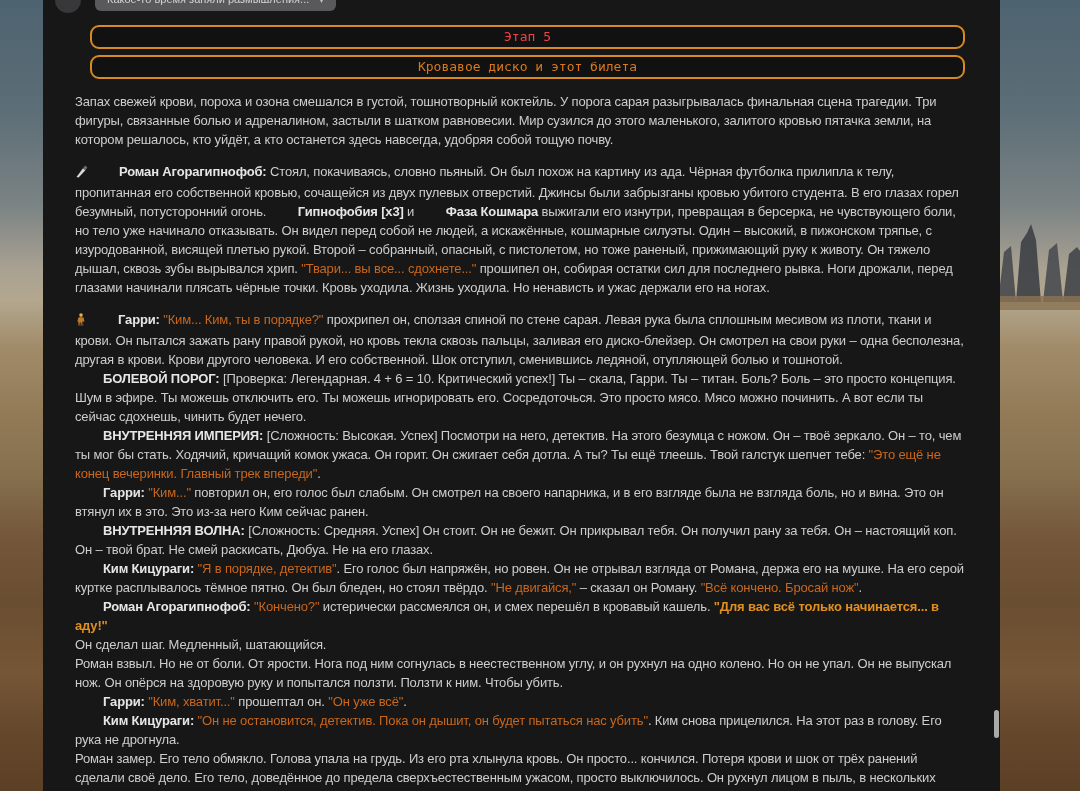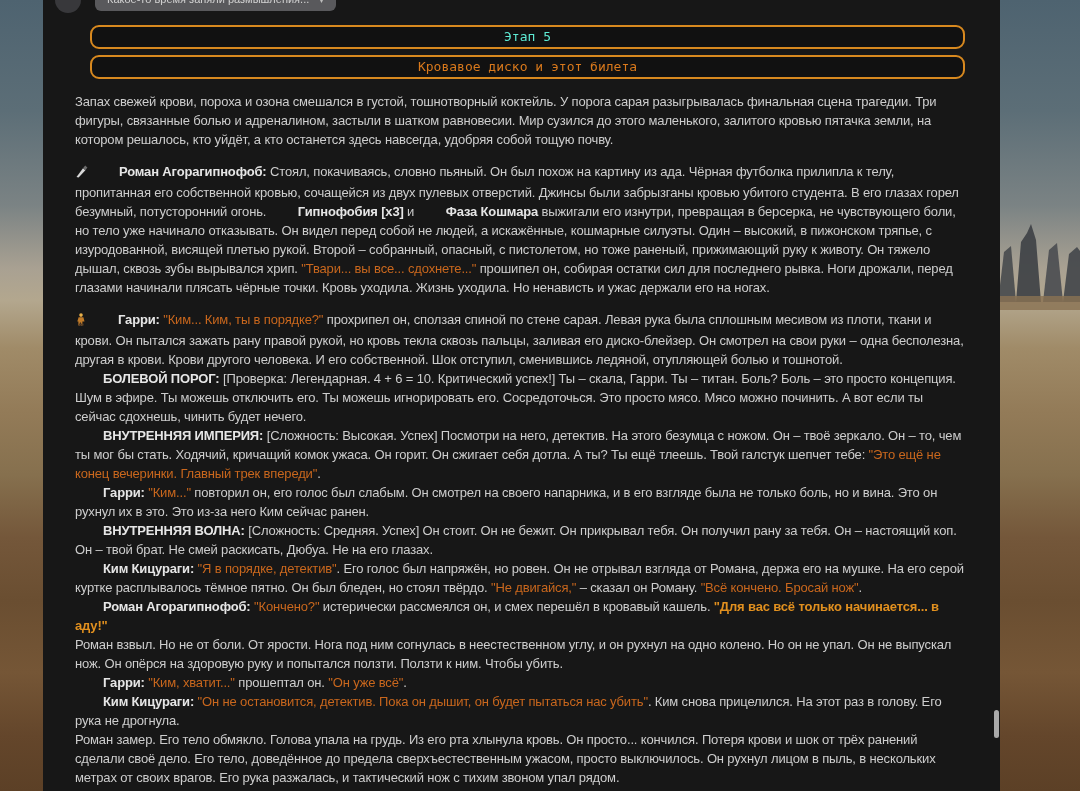--- a/index.html
+++ b/index.html
@@ -33,21 +33,21 @@
   .chip .caret{margin-left:10px;color:#bdbdbd;font-size:9px;}
   .content{padding:25px 35px 0 32px;}
   .hdr-btn{
     display:block;width:calc(100% - 15px);margin:0 0 6px 15px;
     box-sizing:border-box;background:#111;
     border:2px solid var(--accent,#d8891f);border-radius:9px;
     text-align:center;padding:2px 0 3px 0;
     font-family:"DejaVu Sans Mono","Liberation Mono",monospace;
     font-size:13px;line-height:15px;cursor:pointer;
   }
-  .hdr-btn.stage{color:#5eead4;}
+  .hdr-btn.stage{color:#ef4444;}
   .hdr-btn.title{color:#d9791c;}
   
   .story{margin-top:12px;font-size:13px;line-height:19px;color:var(--body-text,#cdcdcd);letter-spacing:-0.15px;}
   .story p{margin:0;}
   .story p.gap{margin-top:13px;}
   .story .n{color:var(--body-text,#cdcdcd);}
   .story .b{font-weight:bold;color:var(--bold-text,#e6e6e6);padding-left:28px;}
   .story .o{color:var(--quote,#c9671d);}
   .story .ob{color:var(--quote-bright,#e1901f);font-weight:bold;}
   .pic{display:inline-block;vertical-align:-2px;margin-right:3px;}
@@ -85,24 +85,25 @@
               <path d="M1.5 12 L8 3.2 L10.4 5.2 L3.6 12.6 Z" fill="#d9d9d9"></path>
               <path d="M8 3.2 L10.2 0.6 L12.4 2.6 L10.4 5.2 Z" fill="#6d6d6d"></path>
             </svg></span><span class="b">Роман Агорагипнофоб: </span><span class="n">Стоял, покачиваясь, словно пьяный. Он был похож на картину из ада. Чёрная футболка прилипла к телу, пропитанная его собственной кровью, сочащейся из двух пулевых отверстий. Джинсы были забрызганы кровью убитого студента. В его глазах горел безумный, потусторонний огонь. </span><span class="b">Гипнофобия [x3]</span><span class="n"> и </span><span class="b">Фаза Кошмара</span><span class="n"> выжигали его изнутри, превращая в берсерка, не чувствующего боли, но тело уже начинало отказывать. Он видел перед собой не людей, а искажённые, кошмарные силуэты. Один – высокий, в пижонском тряпье, с изуродованной, висящей плетью рукой. Второй – собранный, опасный, с пистолетом, но тоже раненый, прижимающий руку к животу. Он тяжело дышал, сквозь зубы вырывался хрип. </span><span class="o">"Твари... вы все... сдохнете..."</span><span class="n"> прошипел он, собирая остатки сил для последнего рывка. Ноги дрожали, перед глазами начинали плясать чёрные точки. Кровь уходила. Жизнь уходила. Но ненависть и ужас держали его на ногах.</span></p>
         <p class="gap"><span class="pic"><svg width="12" height="13" viewBox="0 0 12 13">
               <circle cx="6" cy="2.1" r="1.8" fill="#e8b04a"></circle>
               <path d="M3.6 4.3 h4.8 l1.1 4.2 h-2.1 v4 h-1.5 v-3 h-1 v3 H3.4 v-4 H2.3 z" fill="#c07a28"></path>
               <rect x="3.9" y="10.6" width="4.6" height="1.9" fill="#5a4026"></rect>
             </svg></span><span class="b">Гарри: </span><span class="o">"Ким... Ким, ты в порядке?"</span><span class="n"> прохрипел он, сползая спиной по стене сарая. Левая рука была сплошным месивом из плоти, ткани и крови. Он пытался зажать рану правой рукой, но кровь текла сквозь пальцы, заливая его диско-блейзер. Он смотрел на свои руки – одна бесполезна, другая в крови. Крови другого человека. И его собственной. Шок отступил, сменившись ледяной, отупляющей болью и тошнотой.</span></p>
         <p><span class="b">БОЛЕВОЙ ПОРОГ: </span><span class="n">[Проверка: Легендарная. 4 + 6 = 10. Критический успех!] Ты – скала, Гарри. Ты – титан. Боль? Боль – это просто концепция. Шум в эфире. Ты можешь отключить его. Ты можешь игнорировать его. Сосредоточься. Это просто мясо. Мясо можно починить. А вот если ты сейчас сдохнешь, чинить будет нечего.</span></p>
         <p><span class="b">ВНУТРЕННЯЯ ИМПЕРИЯ: </span><span class="n">[Сложность: Высокая. Успех] Посмотри на него, детектив. На этого безумца с ножом. Он – твоё зеркало. Он – то, чем ты мог бы стать. Ходячий, кричащий комок ужаса. Он горит. Он сжигает себя дотла. А ты? Ты ещё тлеешь. Твой галстук шепчет тебе: </span><span class="o">"Это ещё не конец вечеринки. Главный трек впереди"</span><span class="n">.</span></p>
-        <p><span class="b">Гарри: </span><span class="o">"Ким..."</span><span class="n"> повторил он, его голос был слабым. Он смотрел на своего напарника, и в его взгляде была не только боль, но и вина. Это он рухнул их в это. Это из-за него Ким сейчас ранен.</span></p>
+        <p><span class="b">Гарри: </span><span class="o">"Ким..."</span><span class="n"> повторил он, его голос был слабым. Он смотрел на своего напарника, и в его взгляде была не взгляда боль, но и вина. Это он втянул их в это. Это из-за него Ким сейчас ранен.</span></p>
         <p><span class="b">ВНУТРЕННЯЯ ВОЛНА: </span><span class="n">[Сложность: Средняя. Успех] Он стоит. Он не бежит. Он прикрывал тебя. Он получил рану за тебя. Он – настоящий коп. Он – твой брат. Не смей раскисать, Дюбуа. Не на его глазах.</span></p>
         <p><span class="b">Ким Кицураги: </span><span class="o">"Я в порядке, детектив"</span><span class="n">. Его голос был напряжён, но ровен. Он не отрывал взгляда от Романа, держа его на мушке. На его серой куртке расплывалось тёмное пятно. Он был бледен, но стоял твёрдо. </span><span class="o">"Не двигайся,"</span><span class="n"> – сказал он Роману. </span><span class="o">"Всё кончено. Бросай нож"</span><span class="n">.</span></p>
         <p><span class="b">Роман Агорагипнофоб: </span><span class="o">"Кончено?"</span><span class="n"> истерически рассмеялся он, и смех перешёл в кровавый кашель. </span><span class="ob">"Для вас всё только начинается... в аду!"</span></p>
+        <p><span class="n">Он сделал шаг. Медленный, шатающийся.</span></p>
         <p><span class="n">Роман взвыл. Но не от боли. От ярости. Нога под ним согнулась в неестественном углу, и он рухнул на одно колено. Но он не упал. Он не выпускал нож. Он опёрся на здоровую руку и попытался ползти. Ползти к ним. Чтобы убить.</span></p>
         <p><span class="b">Гарри: </span><span class="o">"Ким, хватит..."</span><span class="n"> прошептал он. </span><span class="o">"Он уже всё"</span><span class="n">.</span></p>
         <p><span class="b">Ким Кицураги: </span><span class="o">"Он не остановится, детектив. Пока он дышит, он будет пытаться нас убить"</span><span class="n">. Ким снова прицелился. На этот раз в голову. Его рука не дрогнула.</span></p>
         <p><span class="n">Роман замер. Его тело обмякло. Голова упала на грудь. Из его рта хлынула кровь. Он просто... кончился. Потеря крови и шок от трёх ранений сделали своё дело. Его тело, доведённое до предела сверхъестественным ужасом, просто выключилось. Он рухнул лицом в пыль, в нескольких метрах от своих врагов. Его рука разжалась, и тактический нож с тихим звоном упал рядом.</span></p>
       </div>
   </div>
 
   <div class="scroll-thumb"></div>
 </div>
 

